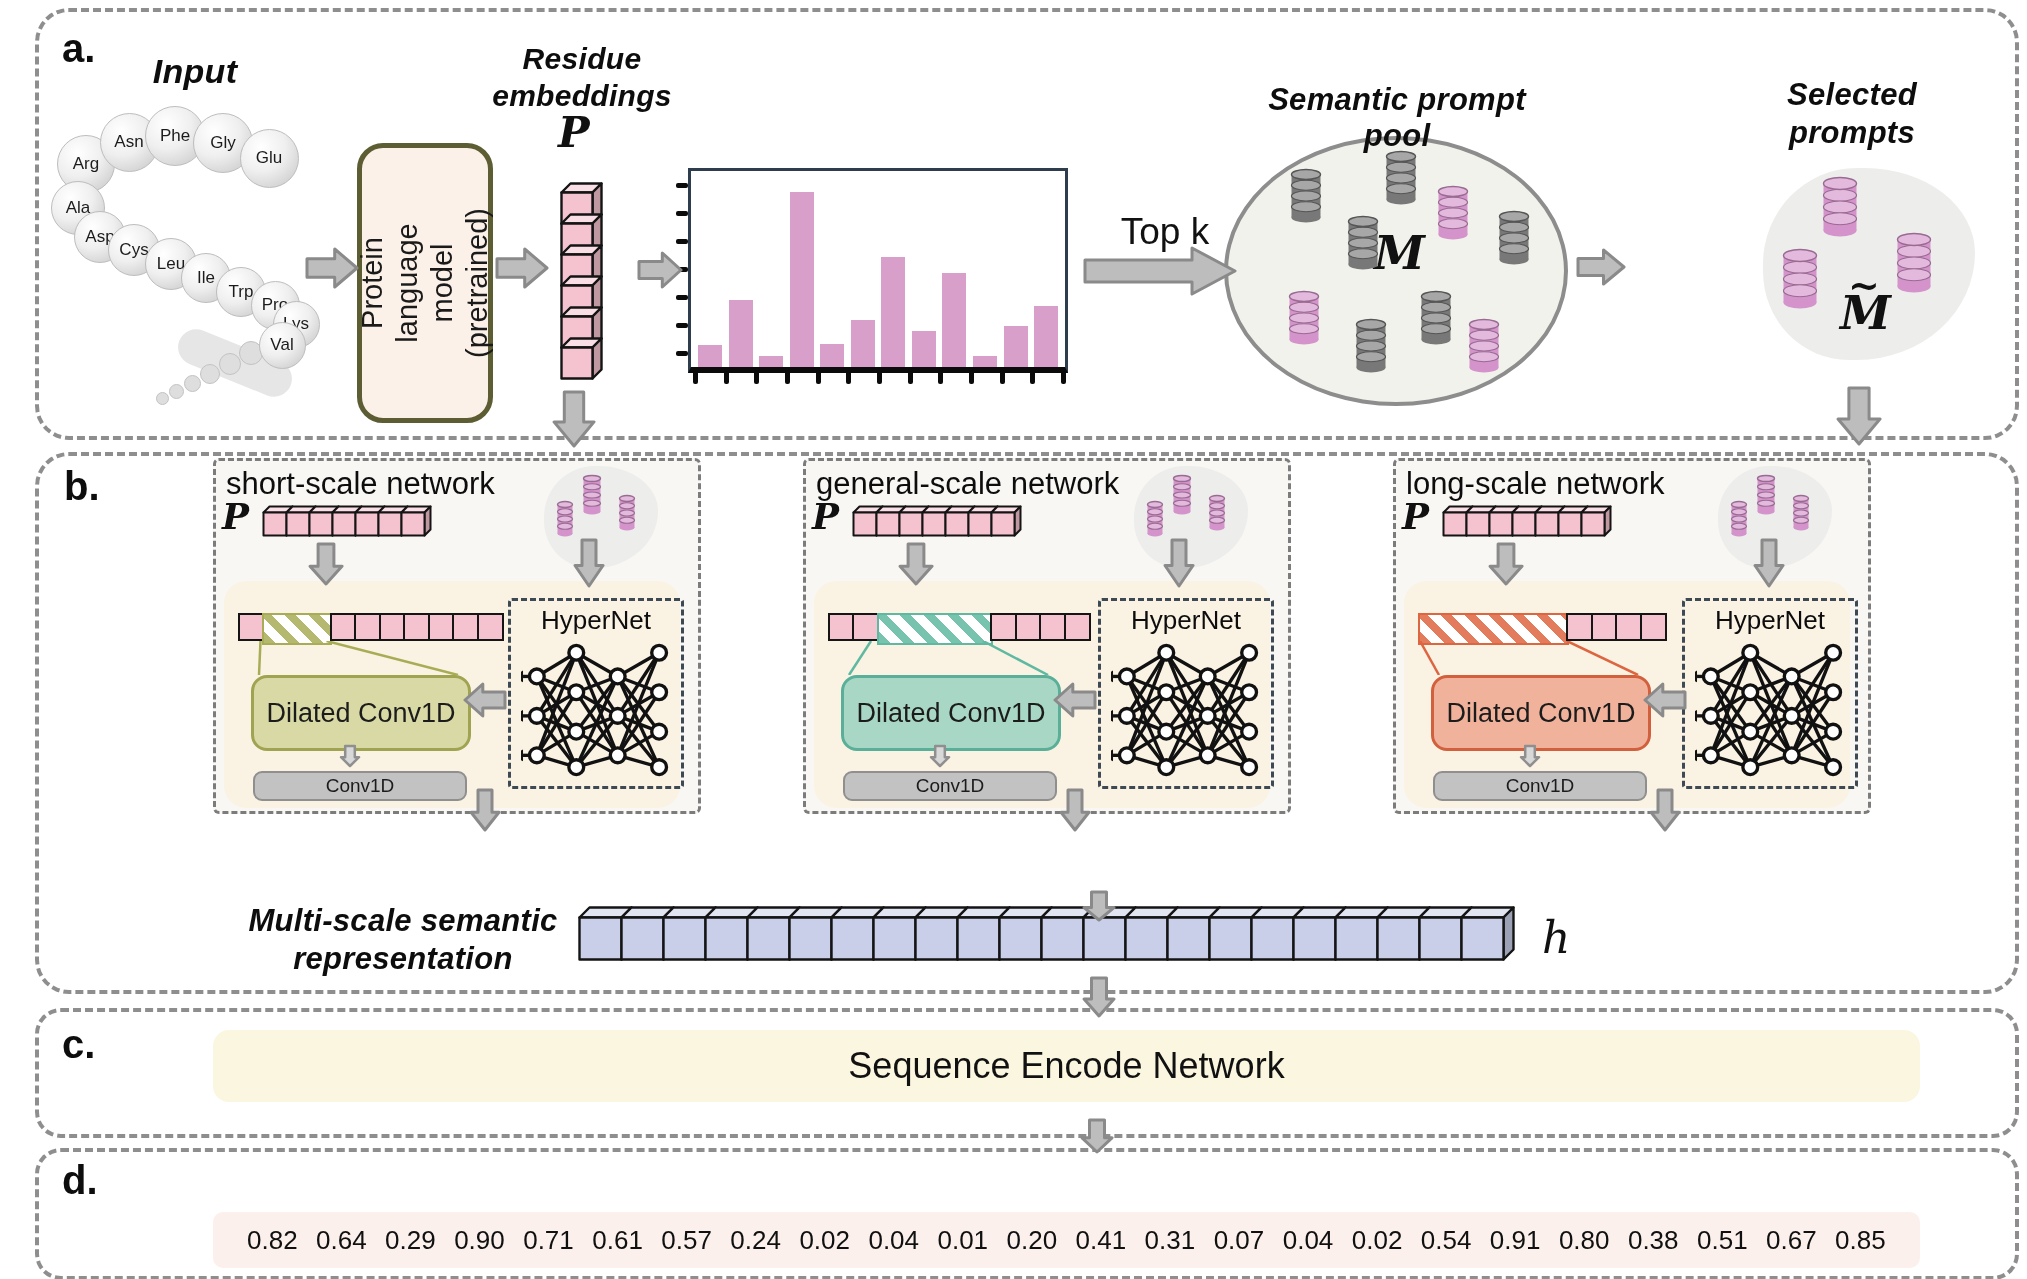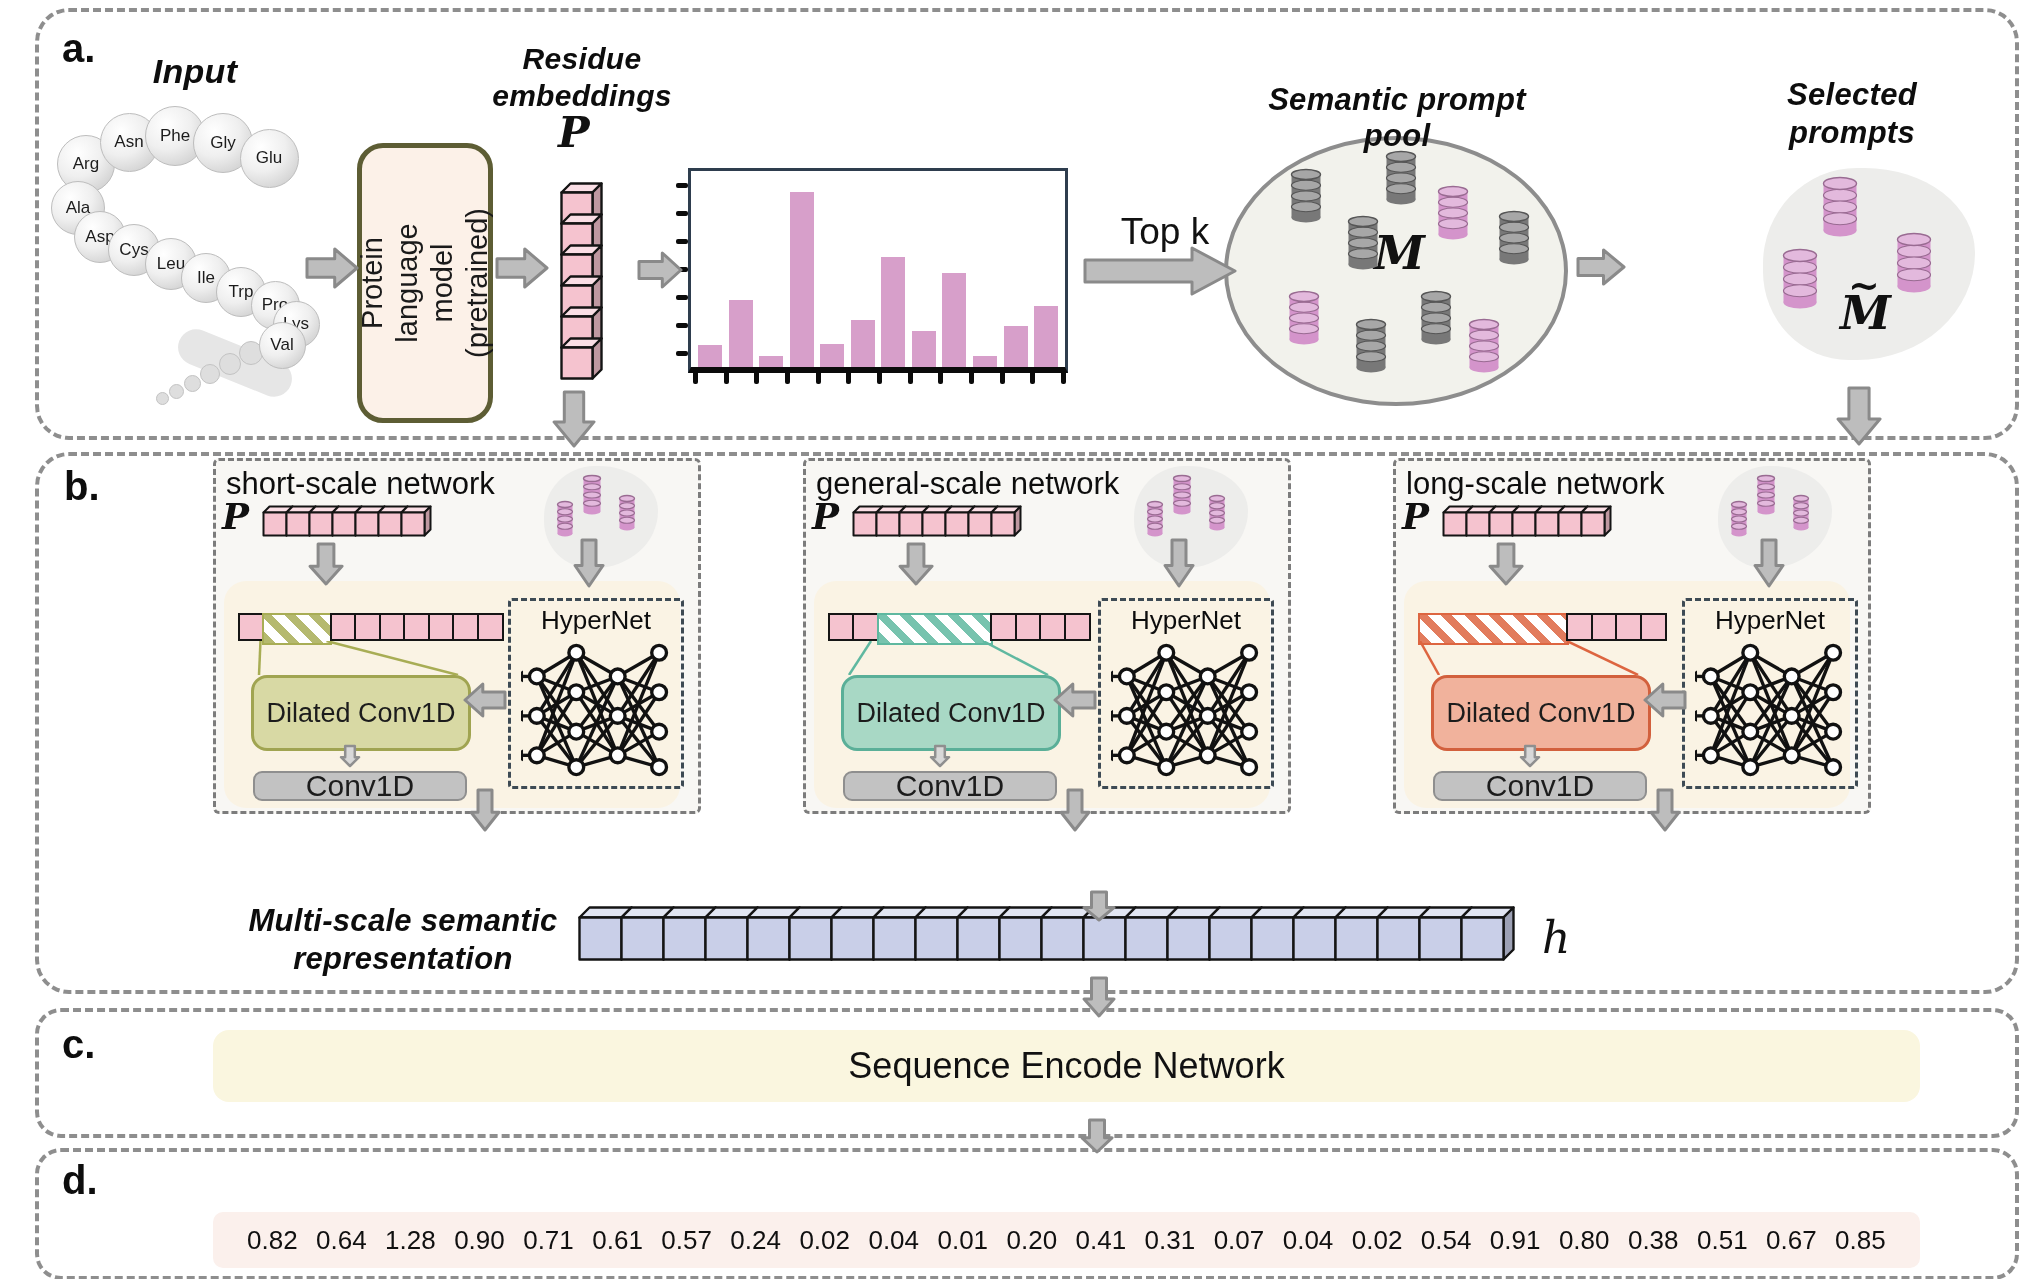--- a/index.html
+++ b/index.html
@@ -19,21 +19,21 @@
   .xtick{position:absolute;width:5px;height:13px;background:#0b0b0b;border-radius:2px;}
   .pool{position:absolute;border-radius:50%;background:#f2f2ec;border:4px solid #8d8d8d;}
   .blob{position:absolute;background:#ededeb;border-radius:46% 54% 58% 42% / 52% 46% 58% 48%;}
   .panel{position:absolute;border:3px dashed #7c7c7c;background:#f8f7f4;border-radius:6px;}
   .ptitle{position:absolute;left:10px;top:5px;font-size:31px;color:#0d0d0d;white-space:nowrap;}
   .cream{position:absolute;background:#faf3e4;border-radius:22px;}
   .cellrow{position:absolute;display:flex;align-items:stretch;height:28px;}
   .cell{width:23px;background:#f5c3cf;border:2.5px solid #151515;margin-left:-2.5px;}
   .hatch{height:100%;margin-left:-2.5px;border:2.5px solid;}
   .dil{position:absolute;border-radius:16px;border:3px solid;display:flex;align-items:center;justify-content:center;font-size:27px;color:#1c1c1c;}
-  .conv{position:absolute;background:#c2c2c2;border:2px solid #8f8f8f;border-radius:9px;display:flex;align-items:center;justify-content:center;font-size:30px;color:#1c1c1c;}
+  .conv{position:absolute;background:#c2c2c2;border:2px solid #8f8f8f;border-radius:9px;display:flex;align-items:center;justify-content:center;font-size:19px;color:#1c1c1c;}
   .hyper{position:absolute;border:3px dashed #3d4a54;border-radius:4px;}
   .hyper .htitle{margin-top:4px;text-align:center;font-size:26px;color:#0d0d0d;}
   .gatebar{position:absolute;background:#e9e9e5;border-radius:16px;display:flex;align-items:center;justify-content:center;font-size:33px;color:#161616;}
   .cbar{position:absolute;background:#faf6df;border-radius:16px;display:flex;align-items:center;justify-content:center;font-size:36px;color:#111;}
   .dbar{position:absolute;background:#e4e8d7;border-radius:14px;display:flex;align-items:center;justify-content:center;font-size:35px;color:#111;}
   .valstrip{position:absolute;background:#fbf0ec;border-radius:10px;display:flex;justify-content:space-between;align-items:center;padding:0 34px;font-size:26px;color:#101010;}
   .aa{position:absolute;border-radius:50%;
       background:radial-gradient(circle at 35% 30%,#ffffff 0%,#efefef 45%,#d2d2d2 82%,#c6c6c6 100%);
       border:1px solid #bdbdbd;display:flex;align-items:center;justify-content:center;
       font-size:17px;color:#1c1c1c;}
@@ -862,21 +862,21 @@
   <div class="sec-label" style="left:62px;top:1022px;">c.</div>
   <div class="cbar" style="left:213px;top:1030px;width:1707px;height:72px;">
     <span>Sequence Encode Network</span>
   </div>
 
   <div class="sec" style="left:35px;top:1148px;width:1976px;height:124px;border-radius:26px;"></div>
   <div class="sec-label" style="left:62px;top:1158px;">d.</div>
   <div class="valstrip" id="valStrip" style="left:213px;top:1212px;width:1639px;height:56px;">
       <span>0.82</span>
       <span>0.64</span>
-      <span>1.28</span>
+      <span>0.29</span>
       <span>0.90</span>
       <span>0.71</span>
       <span>0.61</span>
       <span>0.57</span>
       <span>0.24</span>
       <span>0.02</span>
       <span>0.04</span>
       <span>0.01</span>
       <span>0.20</span>
       <span>0.41</span>

